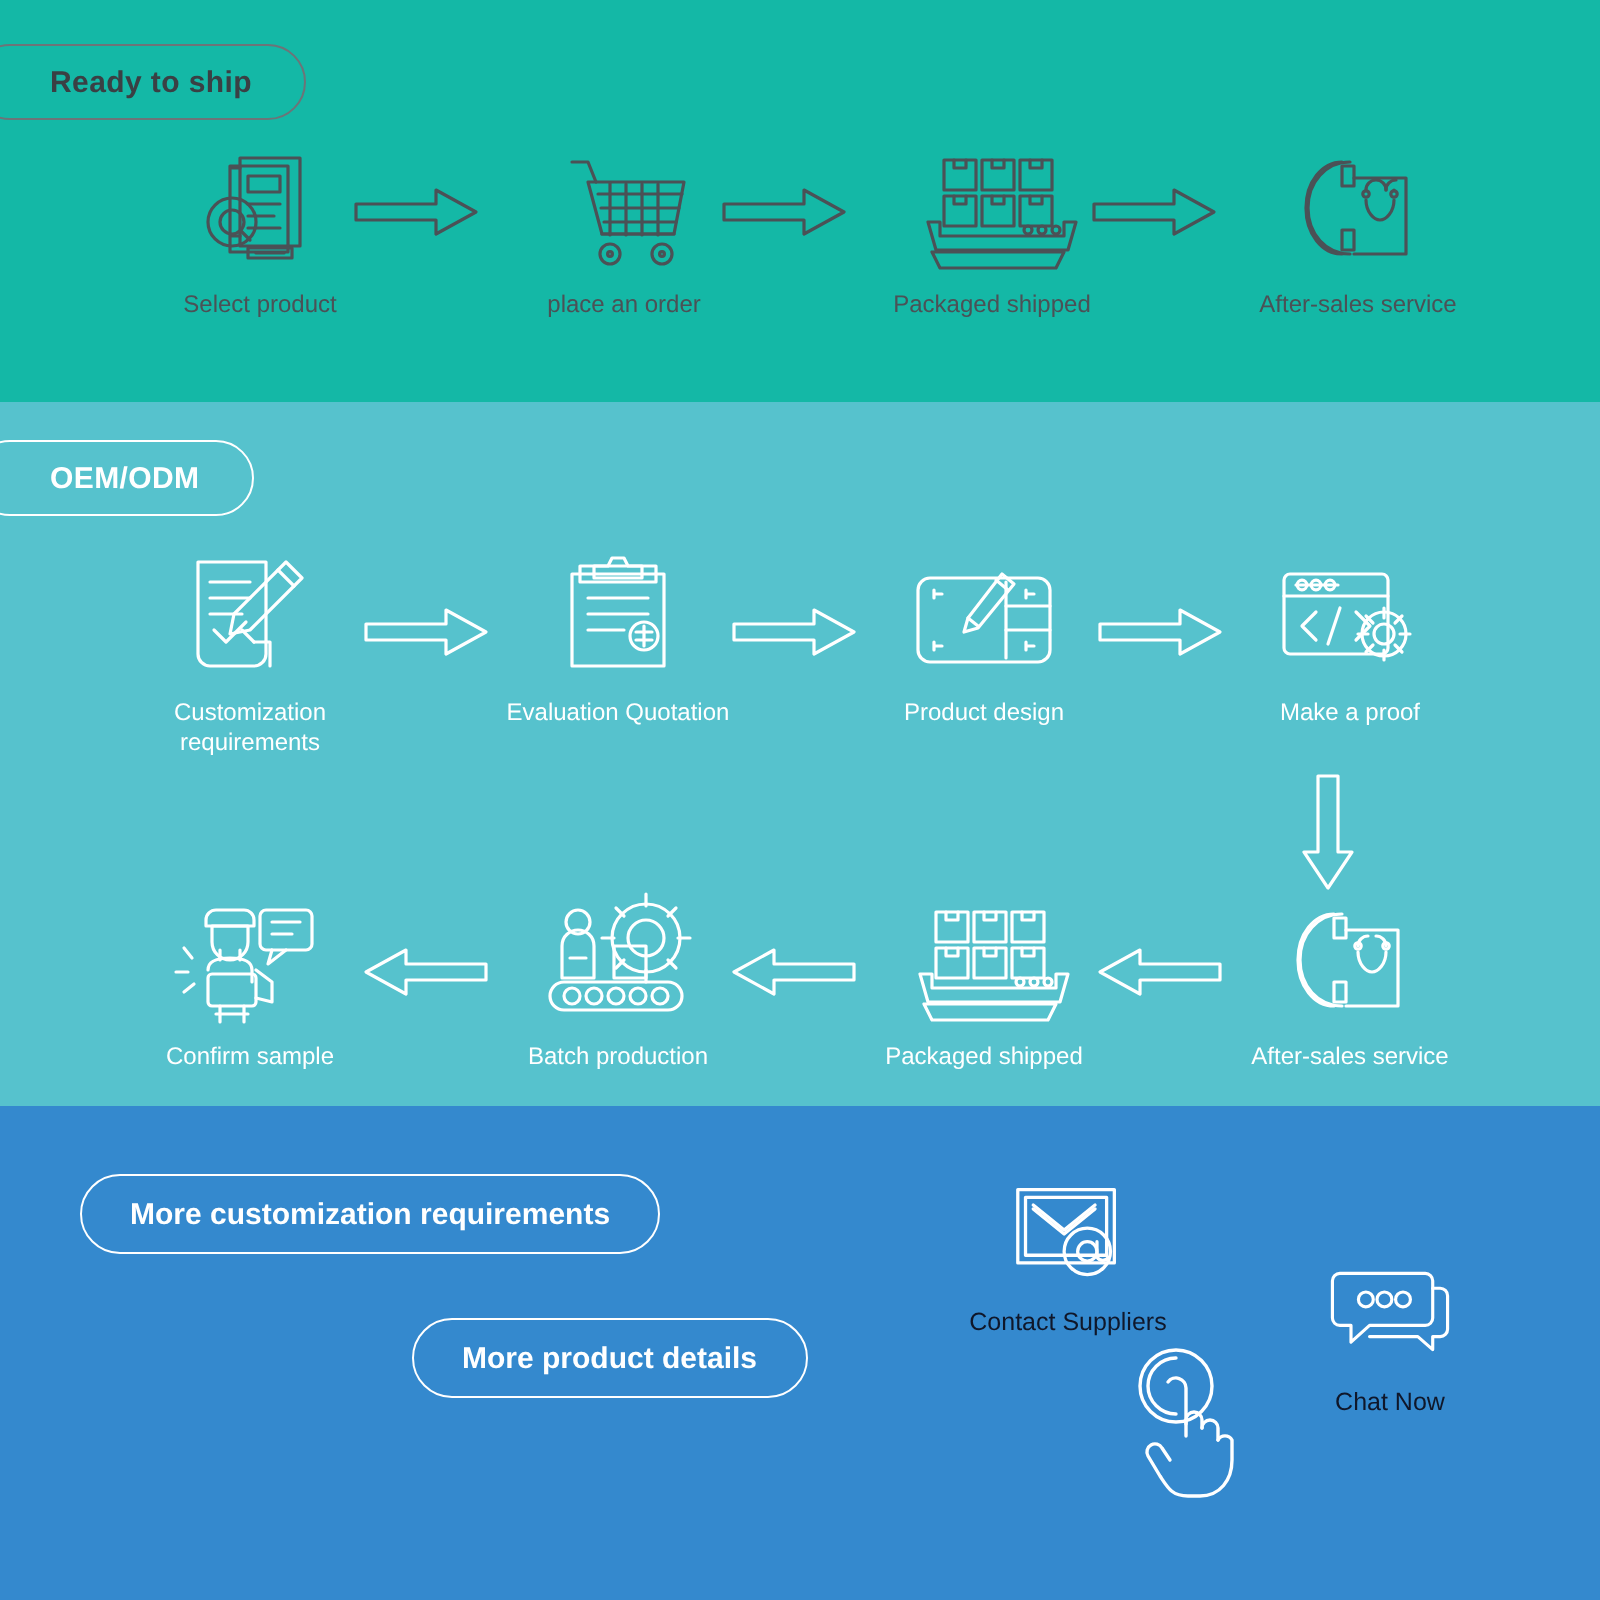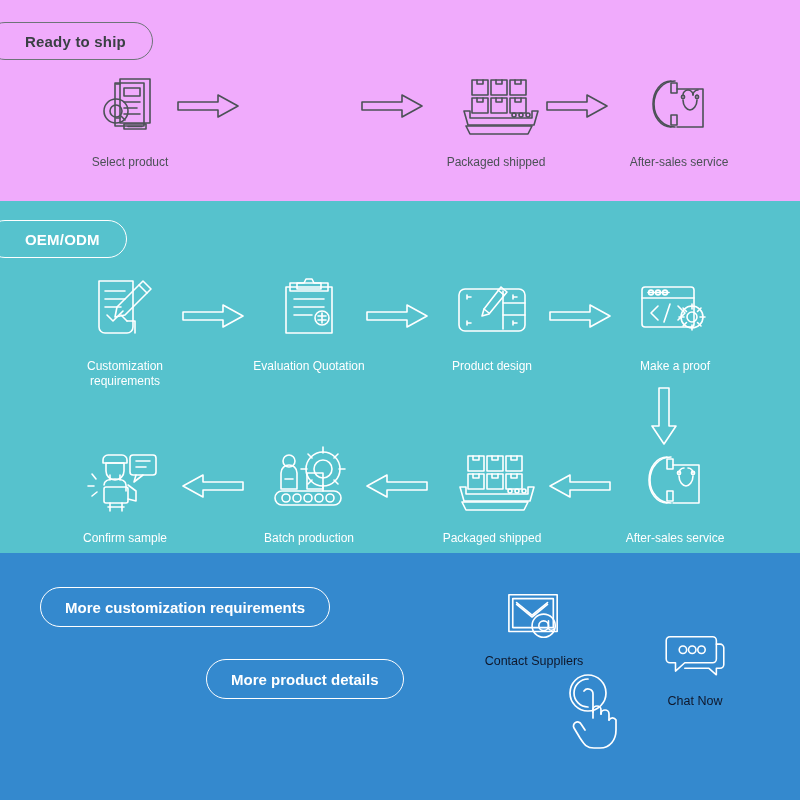--- a/index.html
+++ b/index.html
@@ -17,21 +17,21 @@
     overflow: hidden;
   }
 
   
   .band {
     position: absolute;
     left: 0;
     width: 800px;
     box-sizing: border-box;
   }
-  .band-ready  { top: 0;    height: 201px; background: #f0abfc; }
+  .band-ready  { top: 0;    height: 201px; background: #14b8a6; }
   .band-oem    { top: 201px; height: 352px; background: #56c2cd; padding-left: 18px; }
   .band-cta    { top: 553px; height: 247px; background: #3489ce; }
 
   
   .badge {
     position: absolute;
     left: -14px;
     height: 38px;
     display: flex;
     align-items: center;
@@ -63,21 +63,20 @@
     align-items: center;
     text-align: center;
   }
   .step .icon {
     height: 80px;
     display: flex;
     align-items: center;
     justify-content: center;
   }
   .step .caption {
-    margin-top: 10px;
     font-size: 12px;
     line-height: 15px;
   }
   .dark .caption, .dark .icon svg { color: #4b5156; }
   .light .caption, .light .icon svg { color: #ffffff; }
   .dark .icon svg { stroke: #4b5156; }
   .light .icon svg { stroke: #ffffff; }
   .icon svg { fill: none; stroke-width: 1.6; stroke-linecap: round; stroke-linejoin: round; }
 
   
@@ -152,20 +151,36 @@
       </div>
       <div class="caption">Select product</div>
     </div>
 
     <div class="arrow dark" style="left:176px; top:93px;">
       <svg viewBox="0 0 64 26" width="64" height="26">
         <path d="M2 9h40V2l20 11-20 11v-7H2z"></path>
       </svg>
     </div>
 
+    <div class="step dark" style="left:237px; top:65px;">
+      <div class="icon">
+        <svg viewBox="0 0 76 76" width="76" height="76">
+          <path d="M12 14h8l4 10"></path>
+          <path d="M20 24h48l-5 26H27z"></path>
+          <path d="M27 50h36"></path>
+          <path d="M25 30h42M26.5 37h39M28 44h36"></path>
+          <path d="M31 24.5v26M39 25v25.5M47 25v25.5M55 25v25.5"></path>
+          <circle cx="31" cy="60" r="5"></circle>
+          <circle cx="57" cy="60" r="5"></circle>
+          <circle cx="31" cy="60" r="1.2"></circle>
+          <circle cx="57" cy="60" r="1.2"></circle>
+        </svg>
+      </div>
+      <div class="caption">place an order</div>
+    </div>
 
     <div class="arrow dark" style="left:360px; top:93px;">
       <svg viewBox="0 0 64 26" width="64" height="26">
         <path d="M2 9h40V2l20 11-20 11v-7H2z"></path>
       </svg>
     </div>
 
     <div class="step dark" style="left:421px; top:65px;">
       <div class="icon">
         <svg viewBox="0 0 92 76" width="92" height="76">

